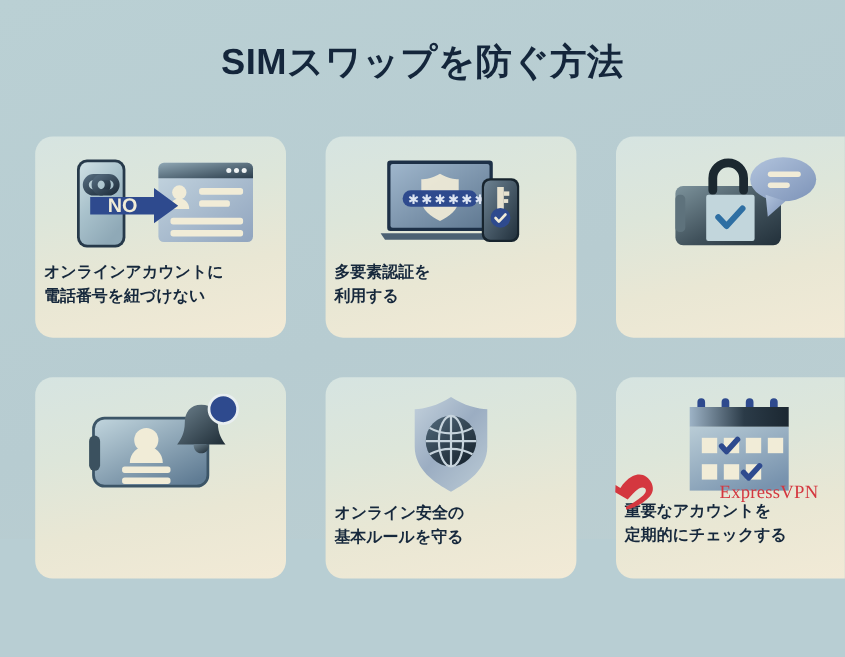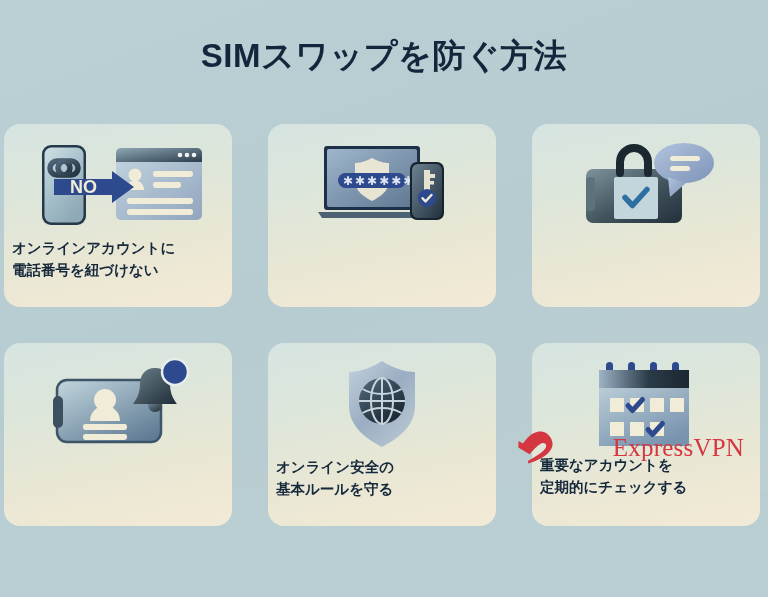--- a/index.html
+++ b/index.html
@@ -26,21 +26,21 @@
     width: 768px;
     text-align: center;
     font-size: 33px;
     font-weight: bold;
     letter-spacing: 0.5px;
     color: #14263b;
     line-height: 1.2;
   }
   .grid {
     position: absolute;
-    left: 4px;
+    left: 32px;
     top: 124px;
     width: 728px;
     display: grid;
     grid-template-columns: repeat(3, 228px);
     grid-template-rows: 183px 183px;
     column-gap: 22px;
     row-gap: 23px;
     gap: 36px;
   }
   .card {
@@ -77,21 +77,21 @@
     position: absolute;
     right: 24px;
     bottom: 26px;
     display: flex;
     align-items: center;
     gap: 9px;
   }
   .brand-mark { display: block; }
   .brand-name {
     font-family: "Liberation Serif", "DejaVu Serif", serif;
-    font-size: 25px;
+    font-size: 17px;
     color: #d4373f;
     letter-spacing: 0.2px;
     line-height: 1;
     margin-left: 48px;
   }
 </style>
 </head>
 <body>
 
 <div class="poster">
@@ -178,20 +178,22 @@
           <rect x="98" y="22" width="34" height="58" rx="7" fill="#17242e"></rect>
           <rect x="100" y="24" width="30" height="54" rx="6" fill="url(#c2ph)"></rect>
 
           <rect x="112" y="30" width="6" height="20" fill="#e7e2cf"></rect>
           <rect x="118" y="34" width="5" height="4" fill="#e7e2cf"></rect>
           <rect x="118" y="41" width="4" height="3.5" fill="#e7e2cf"></rect>
           <circle cx="115" cy="58" r="9" fill="#2e4a8e"></circle>
           <path d="M110.5 58.2l3 3.2 6-6.4" fill="none" stroke="#f1ecd7" stroke-width="2.4" stroke-linecap="round" stroke-linejoin="round"></path>
         </svg>
       </div>
+      <div class="card-label">多要素認証を
+利用する</div>
     </div>
 
     <div class="card">
       <div class="icon-wrap">
         <svg width="140" height="92" viewBox="0 0 140 92" aria-hidden="true">
           <defs>
             <linearGradient id="c3bag" x1="0" y1="0" x2="1" y2="1">
               <stop offset="0" stop-color="#7d939c"></stop>
                 <stop offset="0.55" stop-color="#41525c"></stop>
                 <stop offset="1" stop-color="#22303a"></stop>

